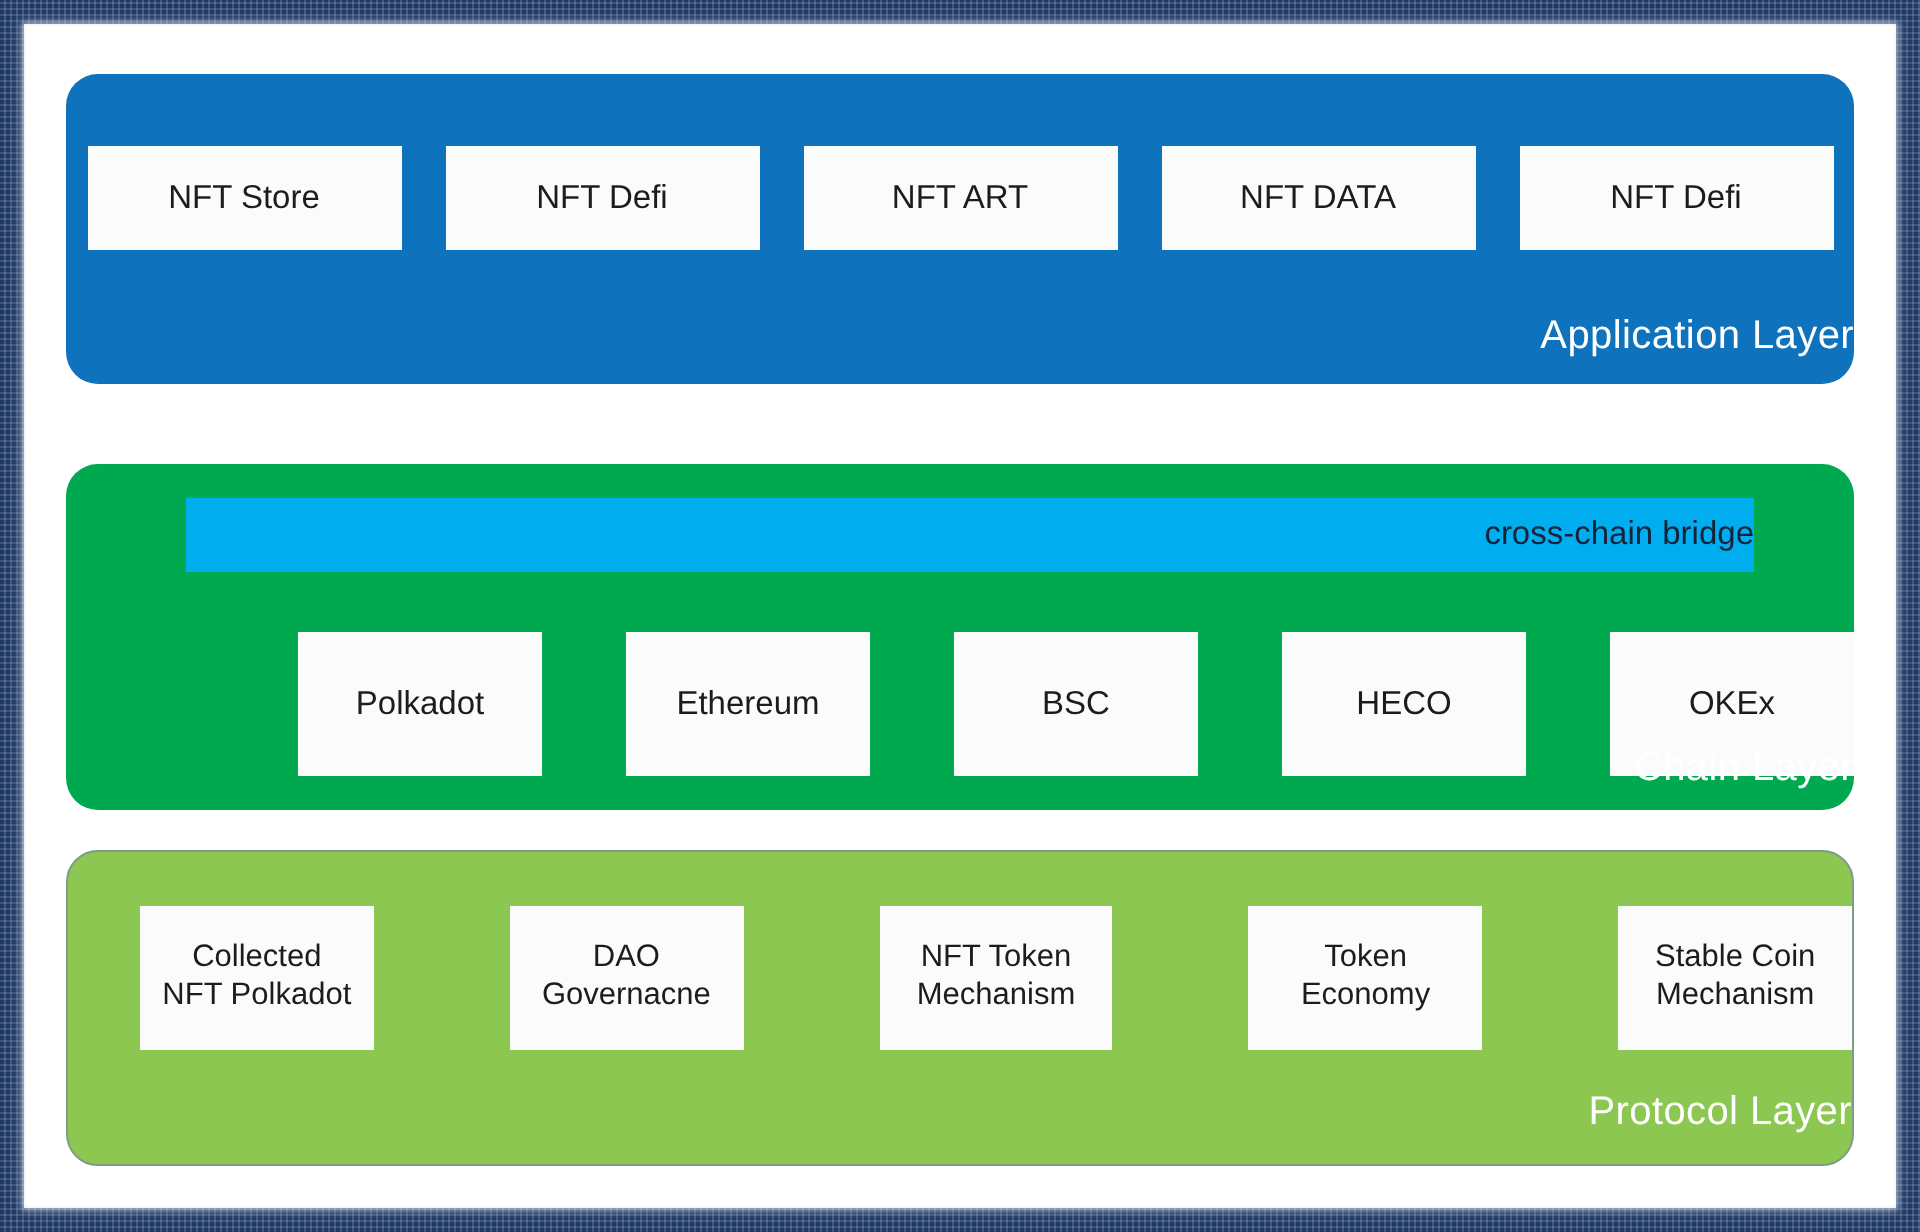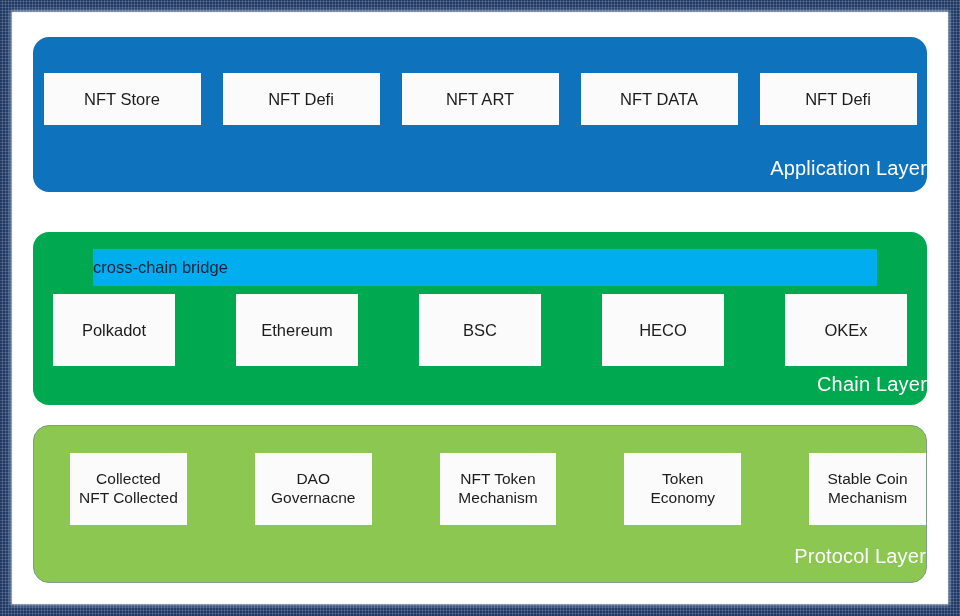--- a/index.html
+++ b/index.html
@@ -112,27 +112,27 @@
   .bridge-bar {
     position: absolute;
     left: 60px;
     top: 17px;
     width: 784px;
     height: 37px;
     background: #00aeef;
     color: #14233a;
     display: flex;
     align-items: center;
-    justify-content: flex-start;
+    justify-content: flex-end;
     font-size: 16.5px;
     box-sizing: border-box;
   }
 
   
-  .layer-chain .boxes-row { top: 62px; gap: 61px; }
+  .layer-chain .boxes-row { top: 84px; gap: 42px; justify-content: flex-end; }
   .layer-chain .node-box {
     width: 122px;
     height: 72px;
     font-size: 16.5px;
   }
 
   
   .layer-protocol .boxes-row { top: 27px; gap: 32px; }
   .layer-protocol .node-box {
     width: 137px;
@@ -206,21 +206,21 @@
         </div>
       </div>
       <div class="layer-caption">Chain Layer</div>
     </div>
 
     <div class="layer layer-protocol">
       <div class="boxes-row">
         <div class="node-box">
           <span>
             <span>Collected</span><br>
-            <span>NFT Collected</span>
+            <span>NFT Polkadot</span>
           </span>
         </div>
         <div class="node-box">
           <span>
             <span>DAO</span><br>
             <span>Governacne</span>
           </span>
         </div>
         <div class="node-box">
           <span>

